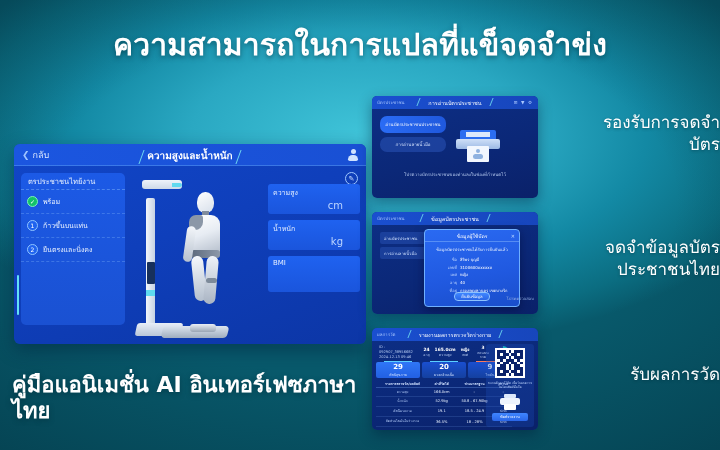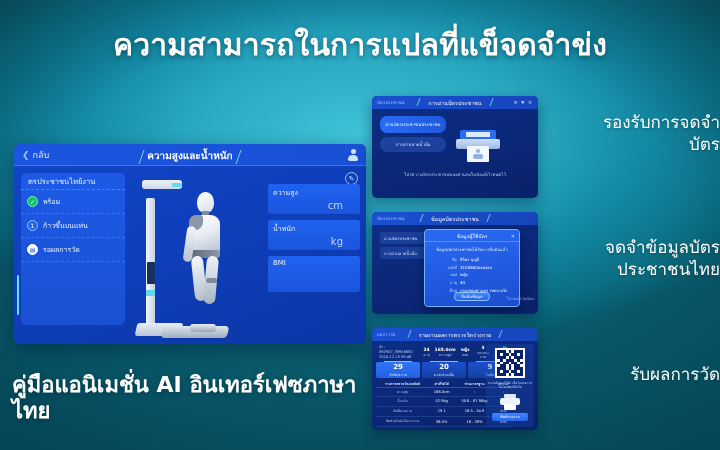--- a/index.html
+++ b/index.html
@@ -417,22 +417,22 @@
 
     <div class="step">
       <span class="step-ic green">✓</span>
       <span>พร้อม</span>
     </div>
     <div class="step">
       <span class="step-ic">1</span>
       <span>ก้าวขึ้นบนแท่น</span>
     </div>
     <div class="step">
-      <span class="step-ic doc">▤</span>
-      <span>รอผลการวัด</span>
+      <span class="step-ic">2</span>
+      <span>ยืนตรงและนิ่งคง</span>
     </div>
     <div class="side-marker"></div>
   </div>
 
   <div class="stage">
     <div class="col-post"></div>
     <div class="col-screen"></div>
     <div class="col-band"></div>
     <div class="col-head"></div>
     <div class="col-head-tip"></div>

